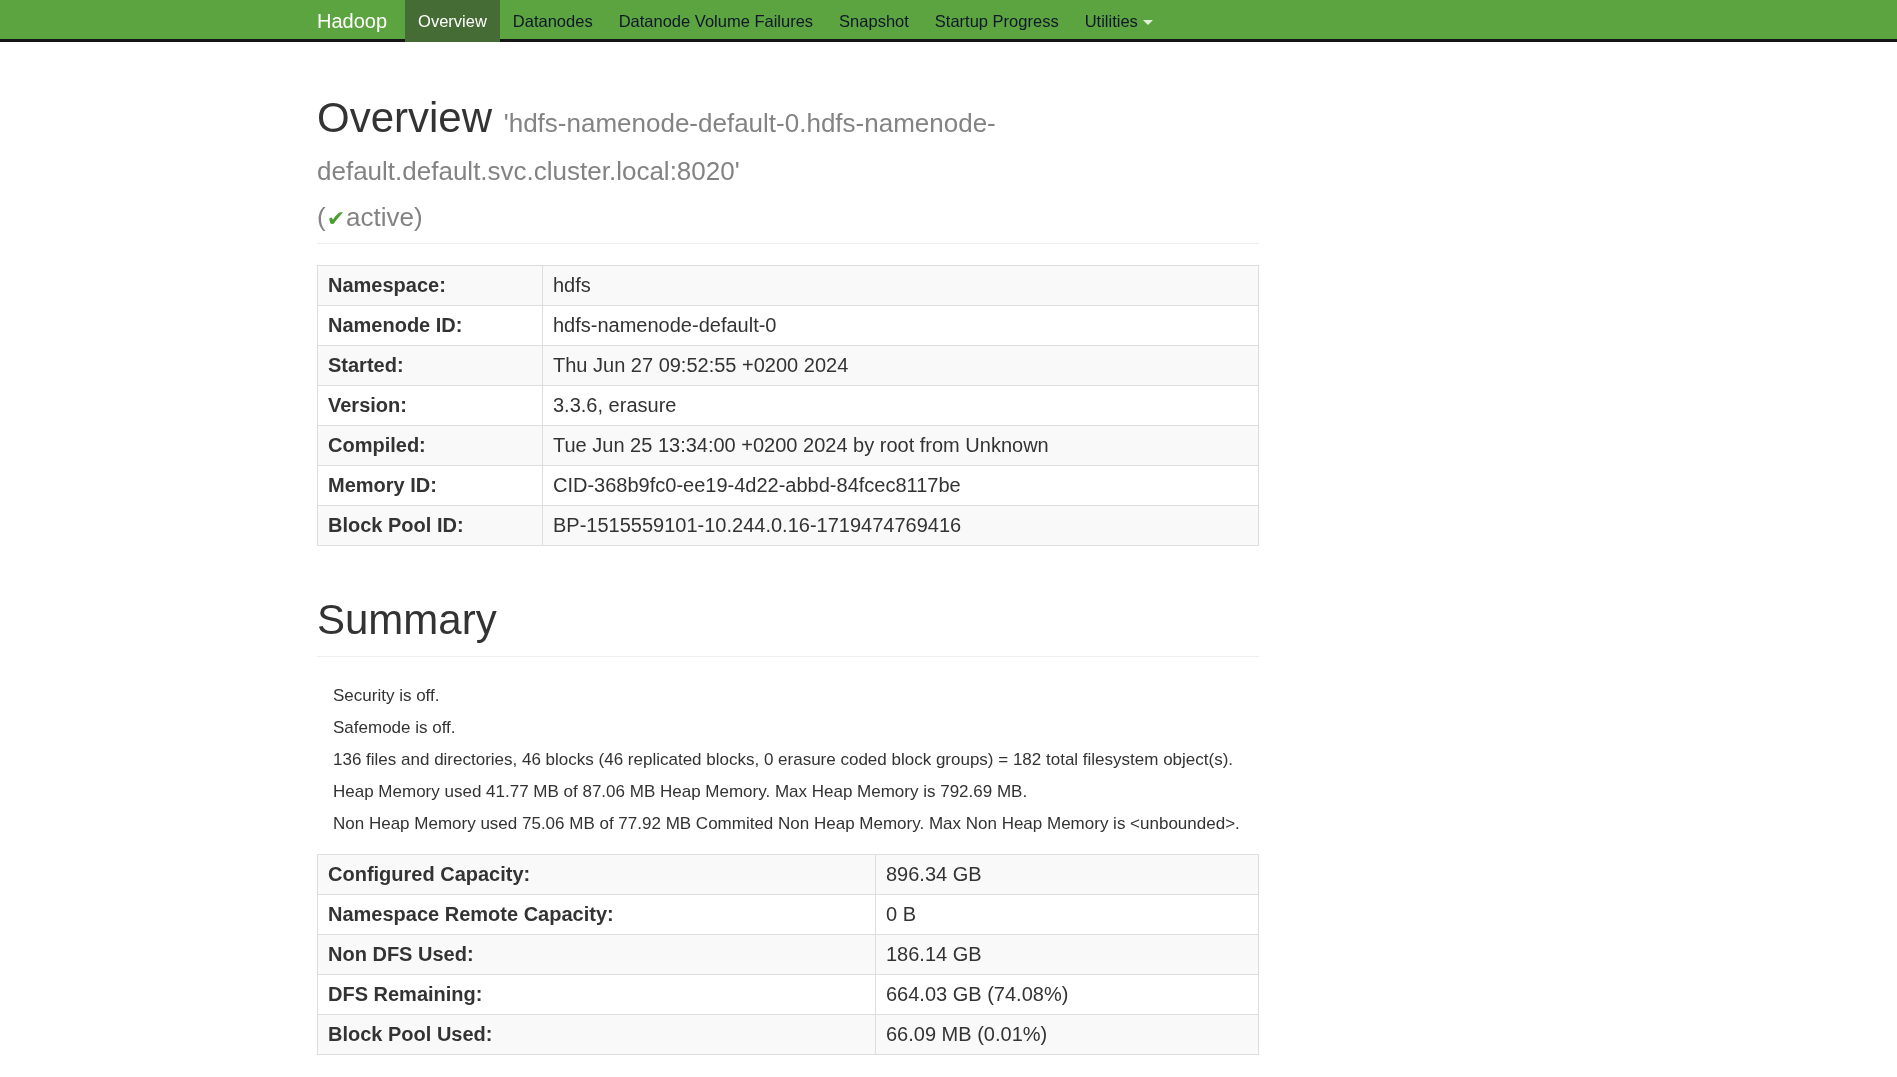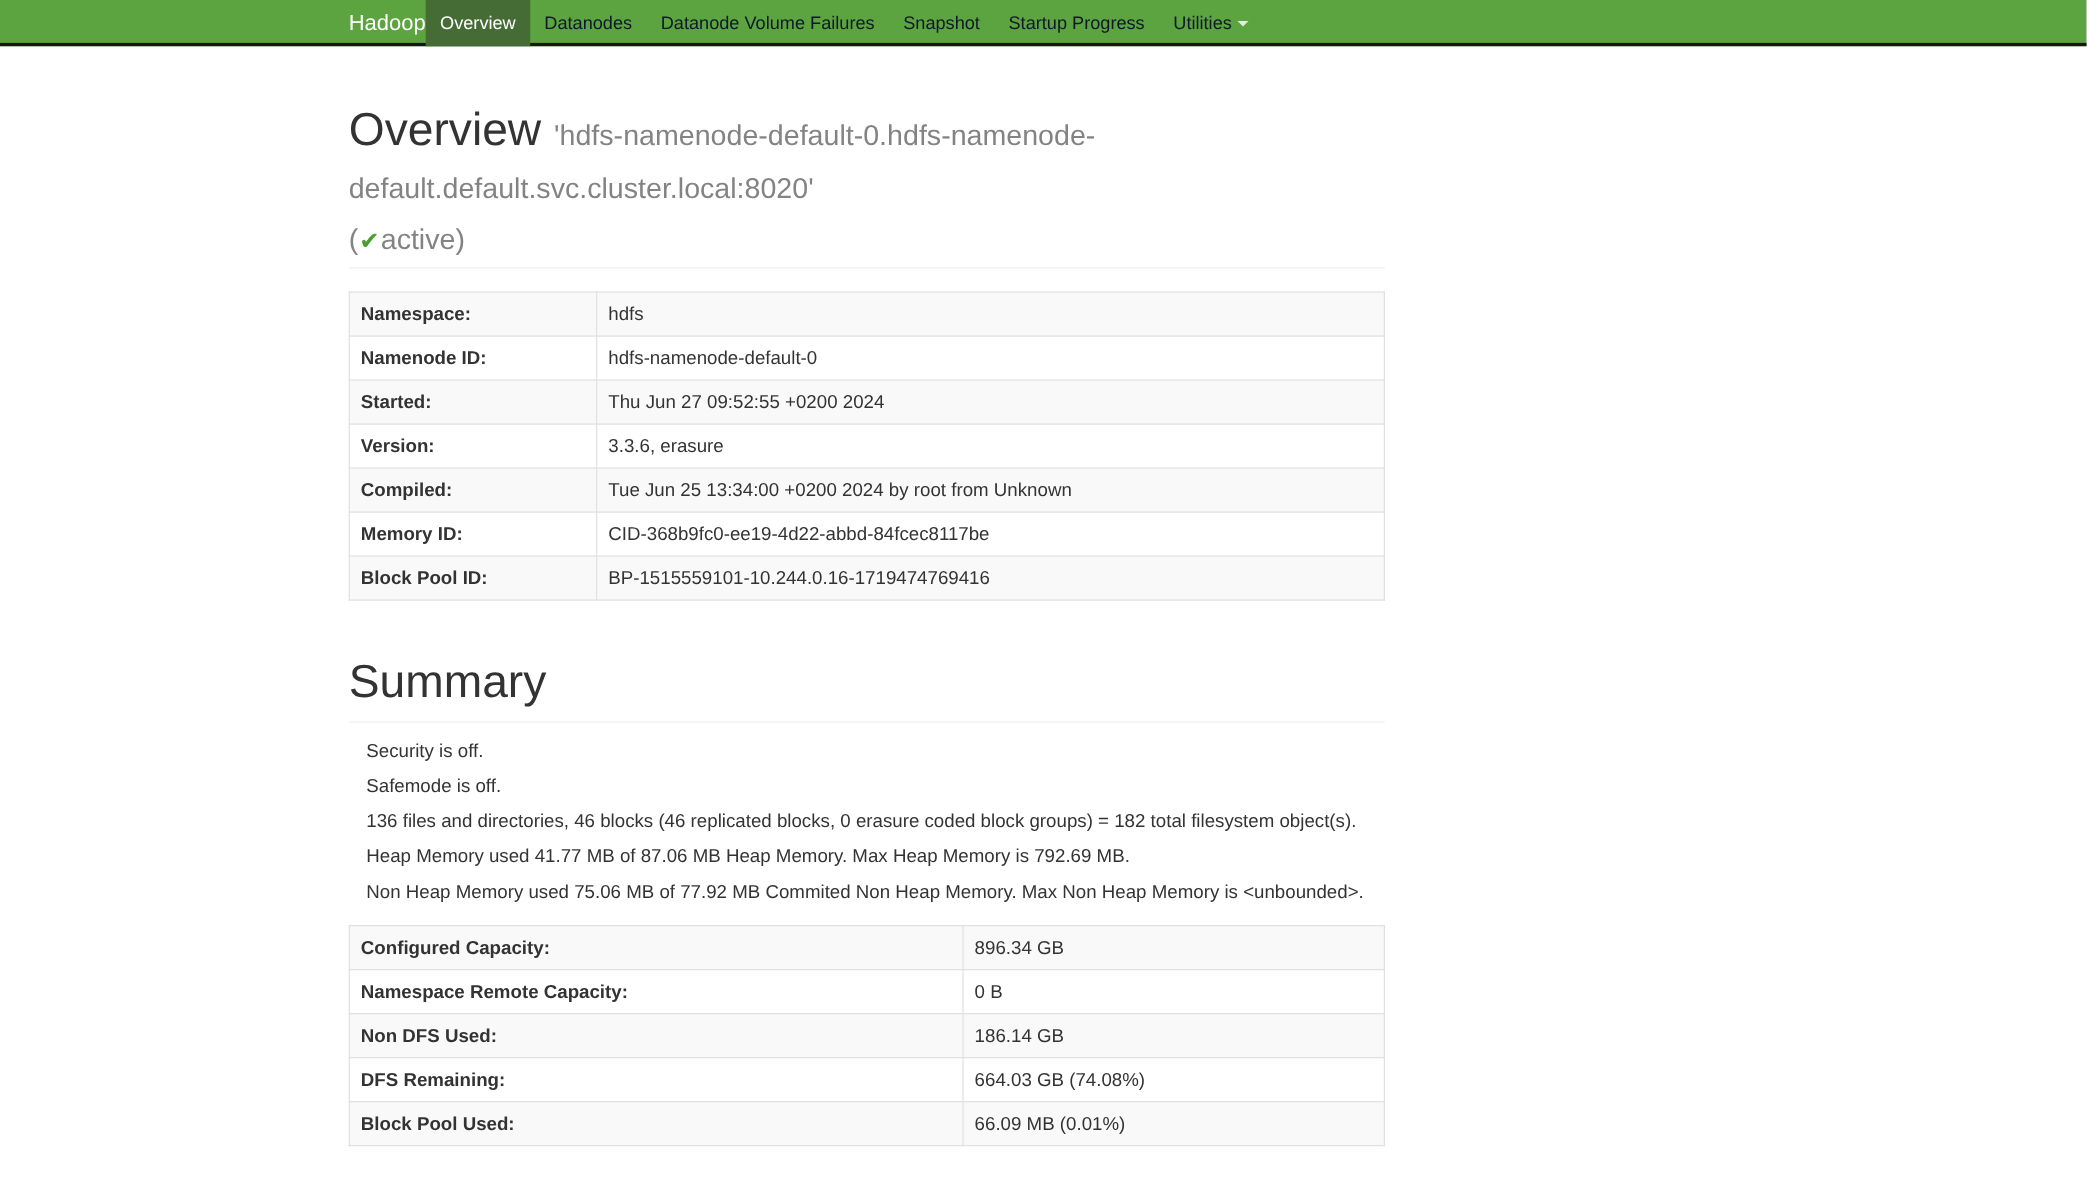--- a/index.html
+++ b/index.html
@@ -26,20 +26,21 @@
     margin-left: 302px;
     padding: 0 15px;
     display: flex;
     align-items: stretch;
     height: 42px;
   }
   .brand {
     color: #ffffff;
     font-size: 20px;
     line-height: 42px;
+    padding-right: 18px;
     white-space: nowrap;
   }
   ul.nav {
     display: flex;
     list-style: none;
     margin: 0;
     padding: 0;
   }
   ul.nav li a {
     display: block;
@@ -73,21 +74,21 @@
     box-sizing: border-box;
   }
 
   .page-header {
     margin: 52px 0 21px;
     padding-bottom: 11px;
     border-bottom: 1px solid #eeeeee;
   }
   .page-header.second {
     margin-top: 50px;
-    margin-bottom: 15px;
+    margin-bottom: 28px;
   }
   h1 {
     margin: 0;
     font-weight: 400;
     font-size: 42px;
     line-height: 1.15;
     color: #333;
   }
   h1 .subtitle {
     font-size: 26px;
@@ -113,21 +114,21 @@
     border-collapse: collapse;
     background: #fff;
     margin-bottom: 0;
   }
   table.info-table th,
   table.info-table td {
     border: 1px solid #ddd;
     padding: 9px 10px;
     text-align: left;
     vertical-align: top;
-    font-size: 17px;
+    font-size: 20px;
     line-height: 21px;
   }
   table.info-table th { font-weight: bold; }
   table.info-table tbody tr:nth-child(odd) { background: #f9f9f9; }
   table.overview-table th { width: 225px; box-sizing: border-box; }
   table.stats-table th { width: 558px; box-sizing: border-box; }
 
   
   .summary-paragraphs { margin: 0 0 20px 0; }
   .summary-paragraphs p {

